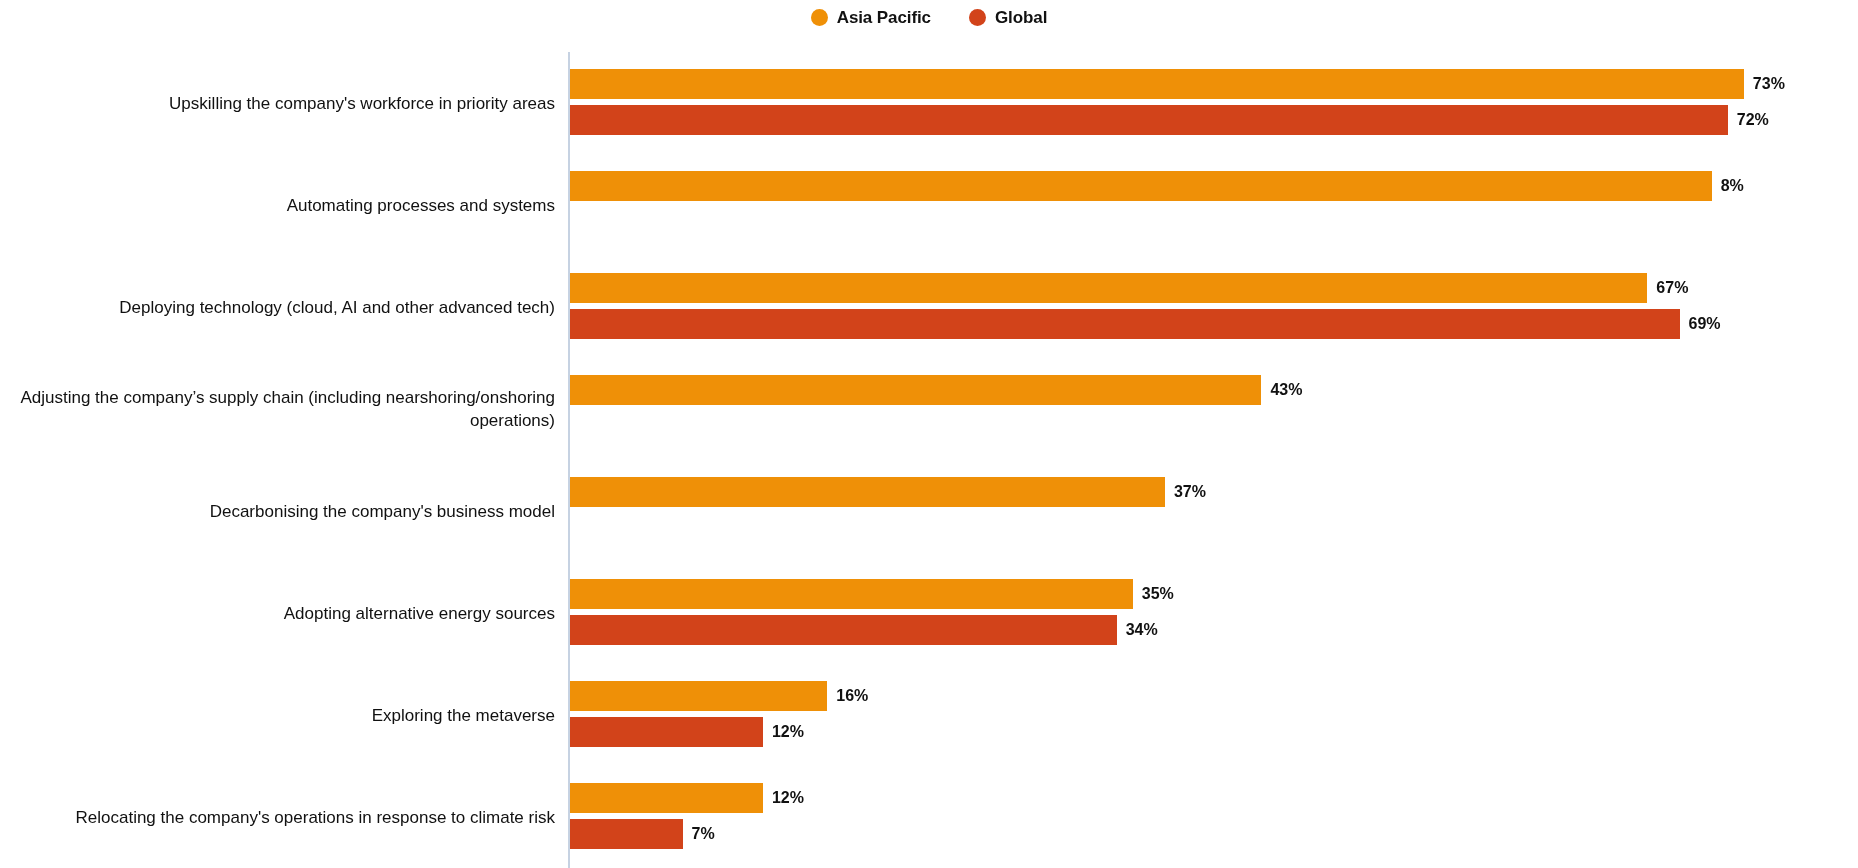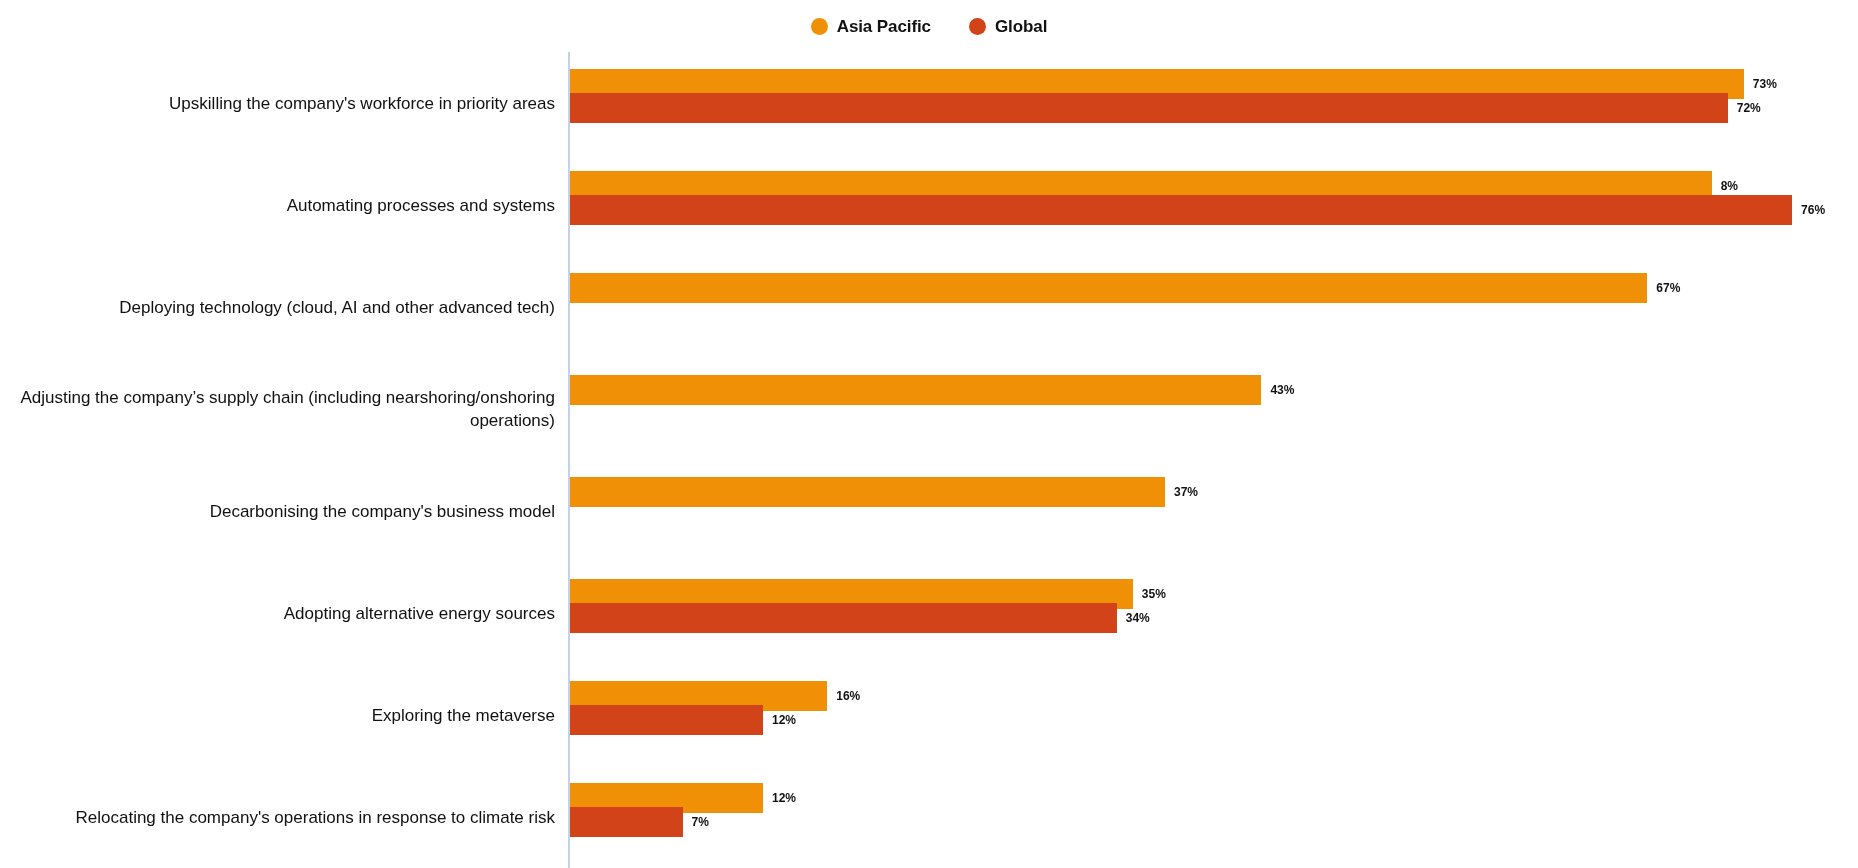--- a/index.html
+++ b/index.html
@@ -24,21 +24,21 @@
 
   
   .legend {
     position: absolute;
     top: 9px;
     left: 0;
     width: 1858px;
     height: 26px;
     display: flex;
     justify-content: center;
-    align-items: flex-end;
+    align-items: flex-start;
     gap: 38px;
   }
   .legend-item {
     display: flex;
     align-items: center;
     gap: 9px;
   }
   .legend-swatch {
     width: 17px;
     height: 17px;
@@ -98,31 +98,31 @@
     width: 1288px;
   }
   .bar-row {
     position: absolute;
     left: 0;
     height: 30px;
     display: flex;
     align-items: center;
   }
   .bar-row.top    { top: 17px; }
-  .bar-row.bottom { top: 41px; justify-content: flex-end; }
+  .bar-row.bottom { top: 53px; justify-content: flex-end; }
 
   .bar {
     height: 30px;
     flex: 0 0 auto;
   }
   .bar.ap     { background: #ef9007; }
   .bar.global { background: #d2431a; }
 
   .bar-value {
-    font-size: 12px;
+    font-size: 16px;
     font-weight: bold;
     color: #111111;
     margin-left: 9px;
     white-space: nowrap;
     line-height: 1;
   }
 </style>
 </head>
 <body>
 
@@ -156,34 +156,34 @@
       </div>
     </div>
 
     <div class="group" style="top:102px;">
       <div class="cat-label">Automating processes and systems</div>
       <div class="bars">
         <div class="bar-row top">
           <div class="bar ap" style="width: 1141.68px; background: rgb(239, 144, 7);"></div>
           <span class="bar-value">8%</span>
         </div>
-        <div class="bar-row bottom">
-          <div class="bar global" style="width: 1222.08px; background: rgb(210, 67, 26);"></div>
-          <span class="bar-value">76%</span>
-        </div>
       </div>
     </div>
 
     <div class="group" style="top:204px;">
       <div class="cat-label">Deploying technology (cloud, AI and other advanced tech)</div>
       <div class="bars">
         <div class="bar-row top">
           <div class="bar ap" style="width: 1077.36px; background: rgb(239, 144, 7);"></div>
           <span class="bar-value">67%</span>
         </div>
+        <div class="bar-row bottom">
+          <div class="bar global" style="width: 1109.52px; background: rgb(210, 67, 26);"></div>
+          <span class="bar-value">69%</span>
+        </div>
       </div>
     </div>
 
     <div class="group" style="top:306px;">
       <div class="cat-label">Adjusting the company’s supply chain (including nearshoring/onshoring operations)</div>
       <div class="bars">
         <div class="bar-row top">
           <div class="bar ap" style="width: 691.44px; background: rgb(239, 144, 7);"></div>
           <span class="bar-value">43%</span>
         </div>

